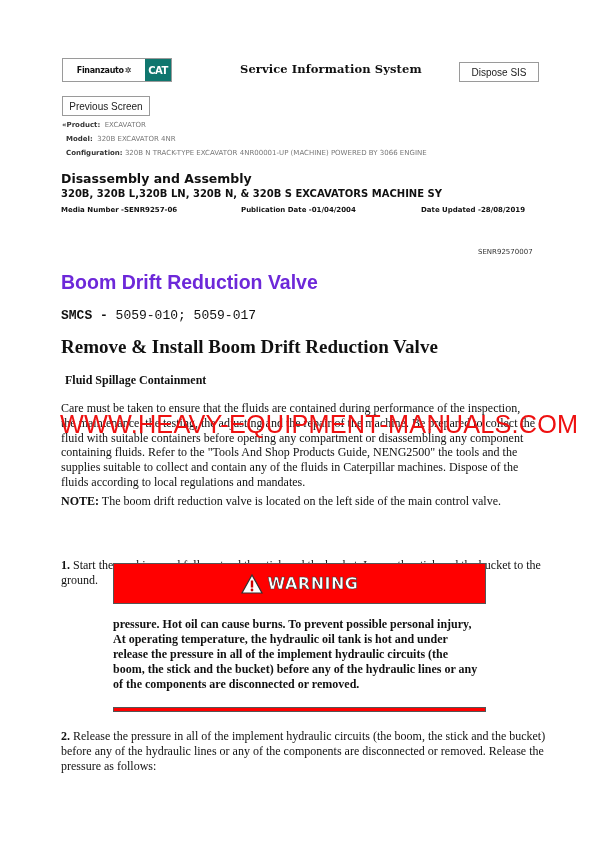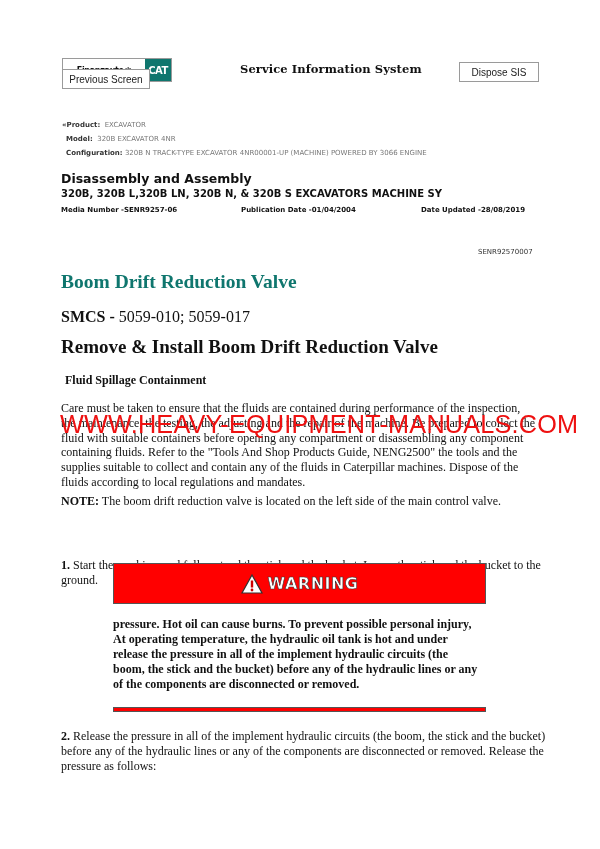--- a/index.html
+++ b/index.html
@@ -5,43 +5,43 @@
   html, body { margin: 0; padding: 0; background: #ffffff; }
   body { width: 600px; height: 849px; position: relative; overflow: hidden; font-family: "Liberation Serif", serif; color: #111; }
   .abs { position: absolute; }
 
   
   .logo-box { left: 62px; top: 58px; width: 110px; height: 24px; border: 1px solid #9a9a9a; box-sizing: border-box; display: flex; align-items: stretch; background: #fff; }
   .logo-fin { flex: 1; display: flex; align-items: center; justify-content: center; font-family: "DejaVu Sans", sans-serif; font-weight: bold; font-size: 8px; letter-spacing: -0.3px; color: #111; }
   .logo-fin .star { font-size: 8px; margin-left: 1px; }
   .logo-cat { width: 26px; background: #0f766e; color: #fff; display: flex; align-items: center; justify-content: center; font-family: "DejaVu Sans", sans-serif; font-weight: bold; font-size: 10px; letter-spacing: -0.5px; }
   .btn { background: #fff; border: 1px solid #9a9a9a; box-sizing: border-box; font-family: "Liberation Sans", sans-serif; font-size: 10px; color: #222; display: flex; align-items: center; justify-content: center; cursor: pointer; }
-  .prev-btn { left: 62px; top: 69px; width: 88px; height: 20px; }
+  .prev-btn { left: 62px; top: 96px; width: 88px; height: 20px; }
   .shutdown-btn { left: 459px; top: 62px; width: 80px; height: 20px; }
   .sis-title { left: 240px; top: 62px; width: 205px; font-family: "DejaVu Serif", serif; font-weight: bold; font-size: 11.5px; color: #111; letter-spacing: 0.1px; }
 
   
   .info { left: 62px; font-family: "DejaVu Sans", sans-serif; font-size: 7px; color: #777; white-space: nowrap; }
   .info b { color: #333; font-weight: bold; }
   .info1 { top: 121px; }
   .info2 { top: 135px; left: 66px; }
   .info3 { top: 149px; left: 66px; }
 
   
   .doc-h1 { left: 61px; top: 171px; font-family: "DejaVu Sans", sans-serif; font-weight: bold; font-size: 12.5px; color: #111; white-space: nowrap; }
   .doc-h2 { left: 61px; top: 188px; font-family: "DejaVu Sans", sans-serif; font-weight: bold; font-size: 10px; color: #111; white-space: nowrap; }
   .meta { top: 206px; font-family: "DejaVu Sans", sans-serif; font-weight: bold; font-size: 7px; color: #111; white-space: nowrap; }
   .meta1 { left: 61px; }
   .meta2 { left: 241px; }
   .meta3 { left: 421px; }
   .docid { left: 478px; top: 248px; font-family: "DejaVu Sans", sans-serif; font-size: 7px; color: #333; }
 
   
-  .title-blue { left: 61px; top: 271px; font-family: Liberation Serif, serif; font-weight: bold; font-size: 19.5px; color: #0f766e; white-space: nowrap; }
-  .smcs { left: 61px; top: 308px; font-size: 16px; white-space: nowrap; }
+  .title-blue { left: 61px; top: 271px; font-family: Liberation Sans, sans-serif; font-weight: bold; font-size: 19.5px; color: #6d28d9; white-space: nowrap; }
+  .smcs { left: 61px; top: 308px; font-size: 13px; white-space: nowrap; font-family: Liberation Mono, monospace; }
   .smcs b { font-weight: bold; }
   .h-remove { left: 61px; top: 336px; font-weight: bold; font-size: 19px; white-space: nowrap; color: #111; }
   .h-fluid { left: 65px; top: 373px; font-weight: bold; font-size: 12px; white-space: nowrap; }
   .para { left: 61px; width: 490px; font-size: 12px; line-height: 14.8px; color: #111; }
   .p1 { top: 401px; }
   .p-note { top: 494px; }
   .p-step1 { top: 520px; margin-top: 38px; }
   .p-step2 { top: 729px; }
   .para b { font-weight: bold; }
   .nowrap-line { display: block; white-space: nowrap; }

